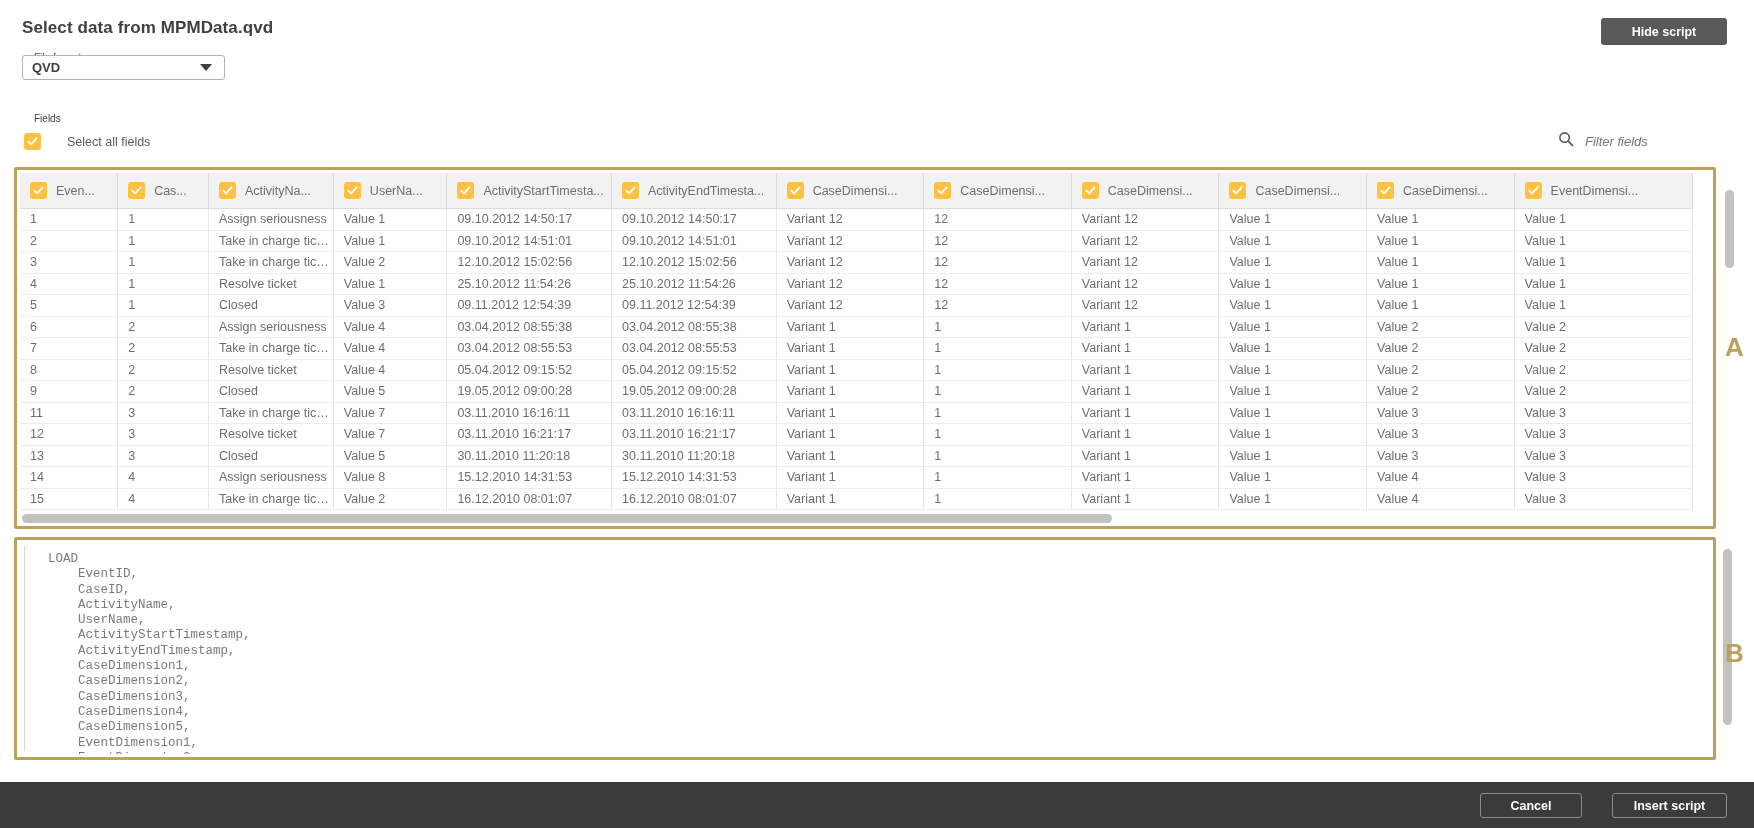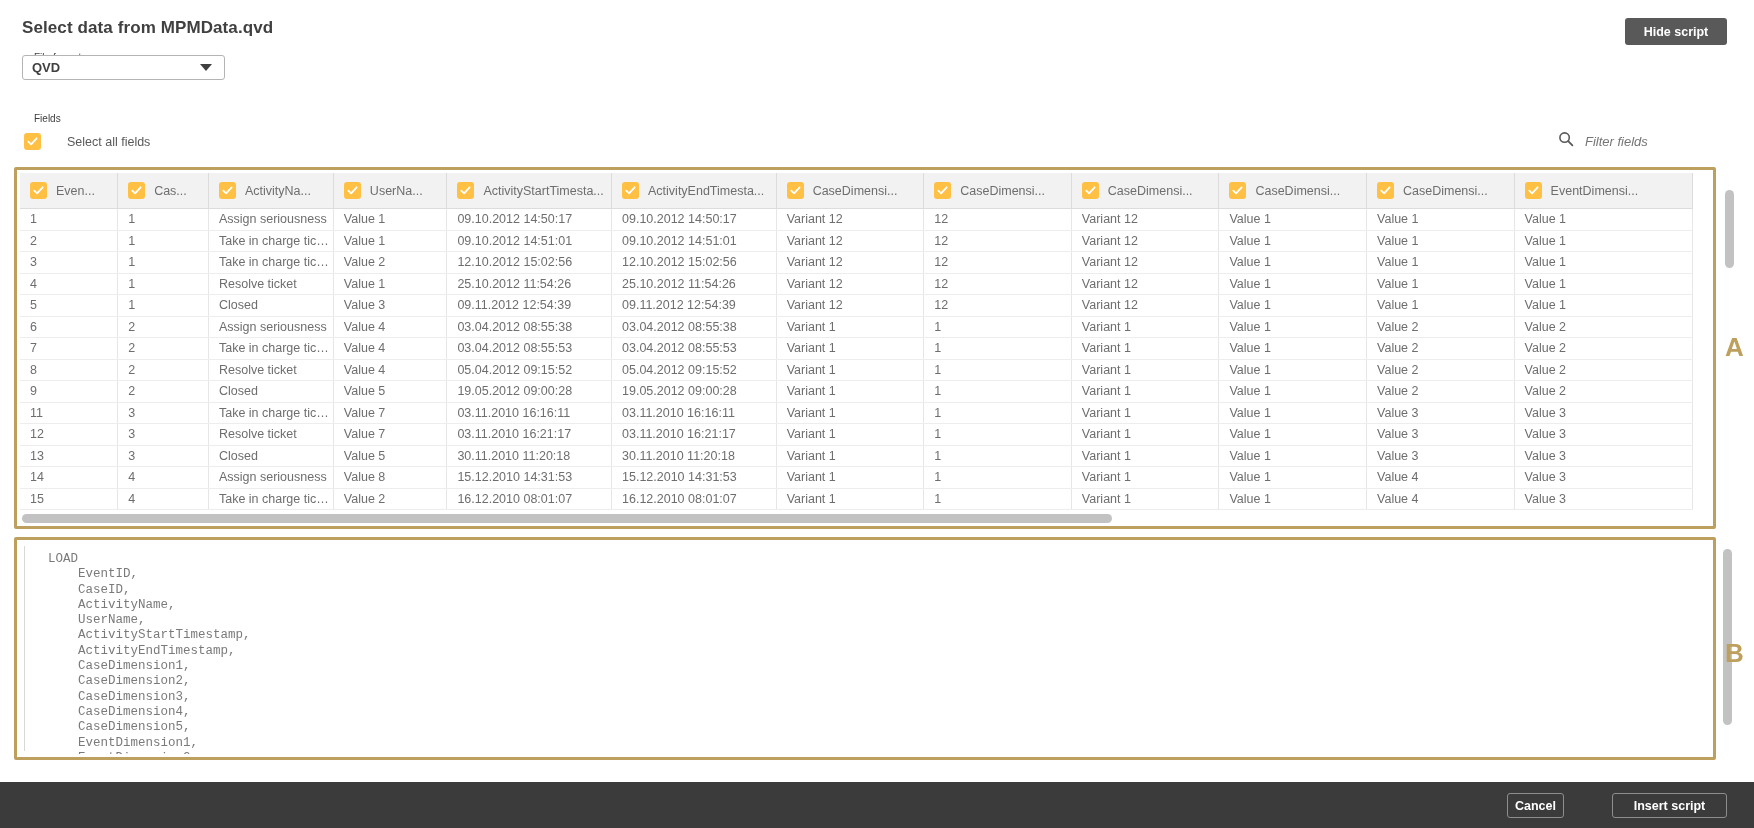--- a/index.html
+++ b/index.html
@@ -12,21 +12,21 @@
     position:relative;
   }
   
   .dialog-title{
     position:absolute;left:22px;top:18px;
     font-size:17px;font-weight:bold;color:#404040;
     letter-spacing:.1px;
   }
   .hide-script-btn{
     position:absolute;right:27px;top:18px;
-    width:102px;height:27px;
+    width:126px;height:27px;
     background:#595959;color:#ffffff;
     border:none;border-radius:3px;
     font-family:"Liberation Sans", sans-serif;
     font-size:12.5px;font-weight:bold;
     cursor:pointer;
     display:flex;align-items:center;justify-content:center;
   }
   
   .label-small{
     position:absolute;
@@ -198,21 +198,21 @@
   }
   .btn-ghost{
     position:absolute;top:11px;height:25px;
     background:transparent;color:#ffffff;
     border:1px solid #8d8d8d;border-radius:3px;
     font-family:"Liberation Sans", sans-serif;
     font-size:12.5px;font-weight:bold;
     cursor:pointer;
     display:flex;align-items:center;justify-content:center;
   }
-  #btn-cancel{right:190px;width:57px;margin-left:44px;}
+  #btn-cancel{right:172px;width:102px;margin-left:44px;}
   #btn-insert{right:27px;width:115px;}
 </style>
 </head>
 <body>
 
 <div class="dialog-title">Select data from MPMData.qvd</div>
 <button class="hide-script-btn">Hide script</button>
 
 <div class="label-small" id="lbl-fileformat">File format</div>
 <div class="select-wrap">

